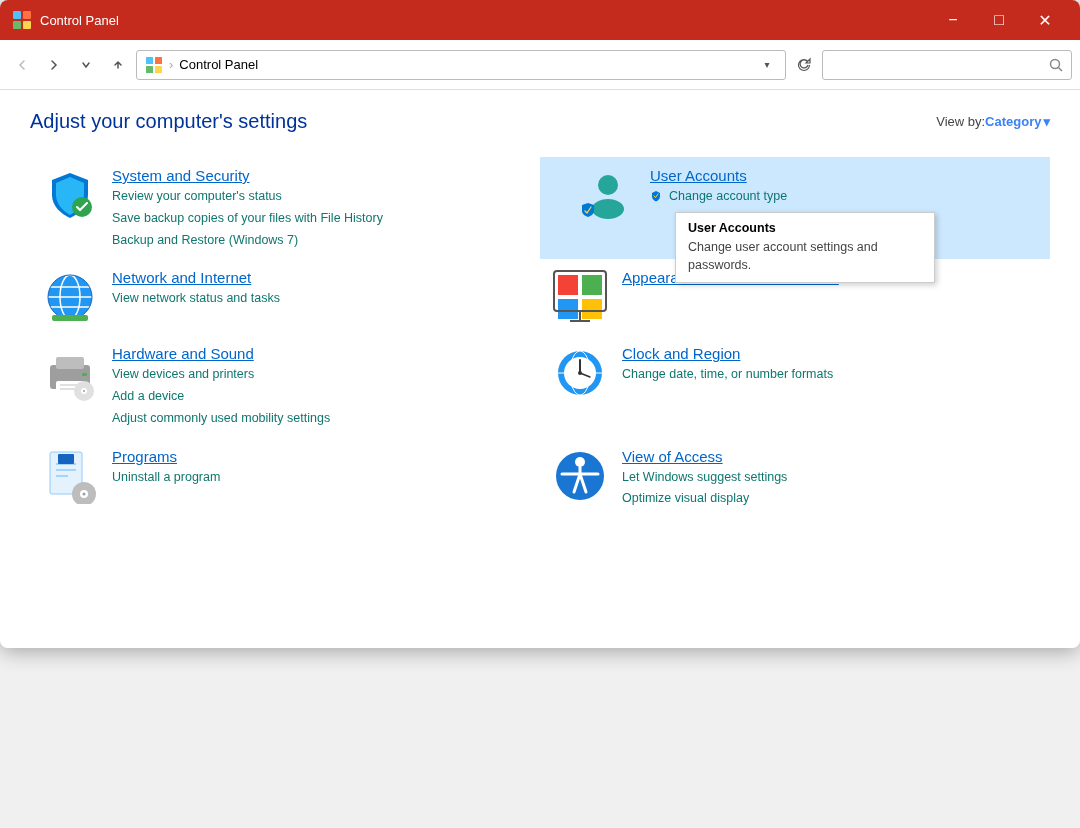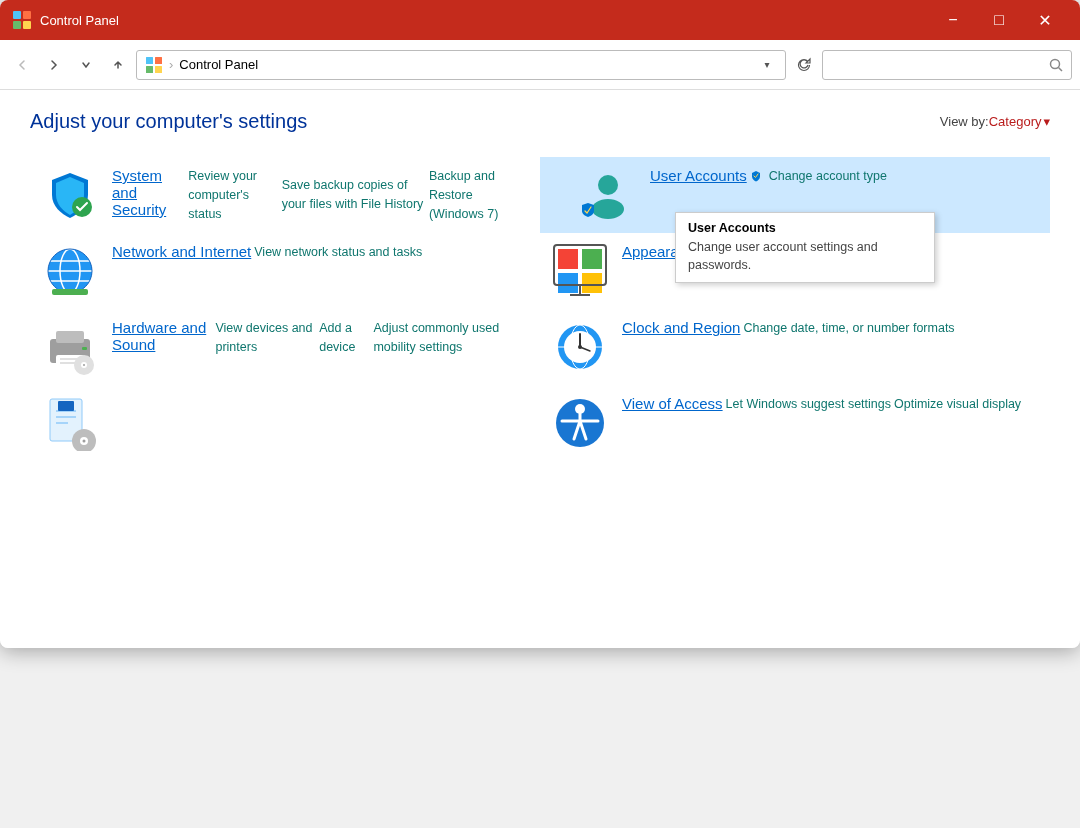--- a/index.html
+++ b/index.html
@@ -178,26 +178,27 @@
     }
 
     .view-by {
       display: flex;
       align-items: center;
       font-size: 13px;
       color: #444;
     }
 
     .view-by-link {
-      color: #b91c1c;
+      color: #3b82f6;
       cursor: pointer;
       text-decoration: none;
       display: flex;
       align-items: center;
       gap: 2px;
+      font-weight: bold;
     }
 
     
     .categories {
       display: grid;
       grid-template-columns: 1fr 1fr;
       gap: 0;
     }
 
     .category-item {
@@ -213,21 +214,21 @@
     }
 
     .category-icon {
       width: 56px;
       height: 56px;
       flex-shrink: 0;
     }
 
     .category-content {
       display: flex;
-      flex-direction: row;
+      flex-direction: column;
       gap: 3px;
     }
 
     .category-title {
       color: #0066cc;
       font-size: 15px;
       font-weight: 400;
       cursor: pointer;
       text-decoration: underline;
     }
@@ -479,20 +480,24 @@
           <line x1="14" y1="16" x2="34" y2="16" stroke="#90caf9" stroke-width="1.5"></line>
           <line x1="14" y1="22" x2="34" y2="22" stroke="#90caf9" stroke-width="1.5"></line>
           <line x1="14" y1="28" x2="26" y2="28" stroke="#90caf9" stroke-width="1.5"></line>
 
           <rect x="16" y="6" width="16" height="10" rx="1" fill="#1565c0"></rect>
 
           <circle cx="42" cy="46" r="12" fill="#bdbdbd"></circle>
           <circle cx="42" cy="46" r="4" fill="white"></circle>
           <circle cx="42" cy="46" r="1.5" fill="#9e9e9e"></circle>
         </svg>
+        <div class="category-content">
+          <a class="category-title">Programs</a>
+          <a class="category-link">Uninstall a program</a>
+        </div>
       </div>
 
       <div class="category-item">
         <svg class="category-icon" viewBox="0 0 56 56">
           <circle cx="28" cy="28" r="24" fill="#1976d2"></circle>
 
           <circle cx="28" cy="14" r="5" fill="white"></circle>
           <line x1="10" y1="26" x2="46" y2="26" stroke="white" stroke-width="3" stroke-linecap="round"></line>
           <line x1="28" y1="26" x2="22" y2="44" stroke="white" stroke-width="3" stroke-linecap="round"></line>
           <line x1="28" y1="26" x2="34" y2="44" stroke="white" stroke-width="3" stroke-linecap="round"></line>

